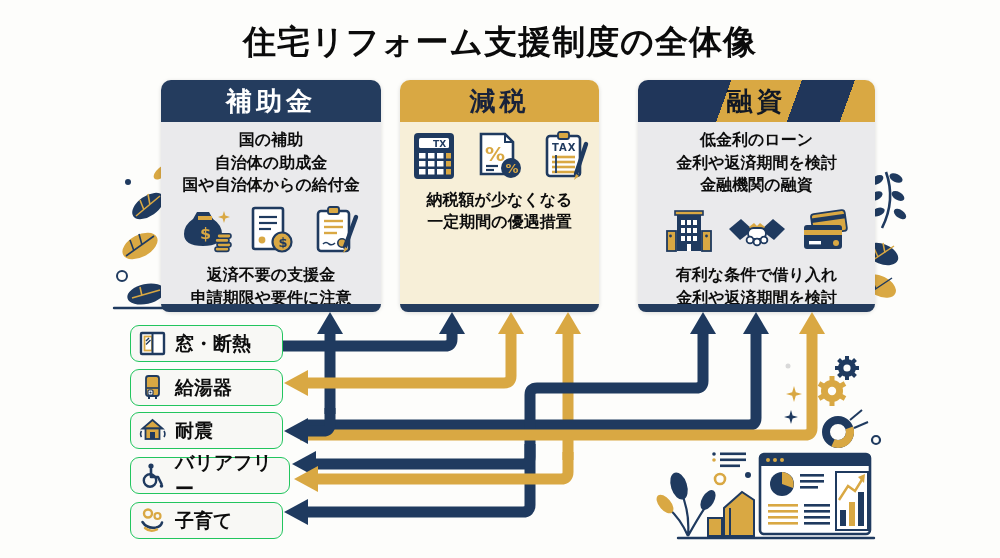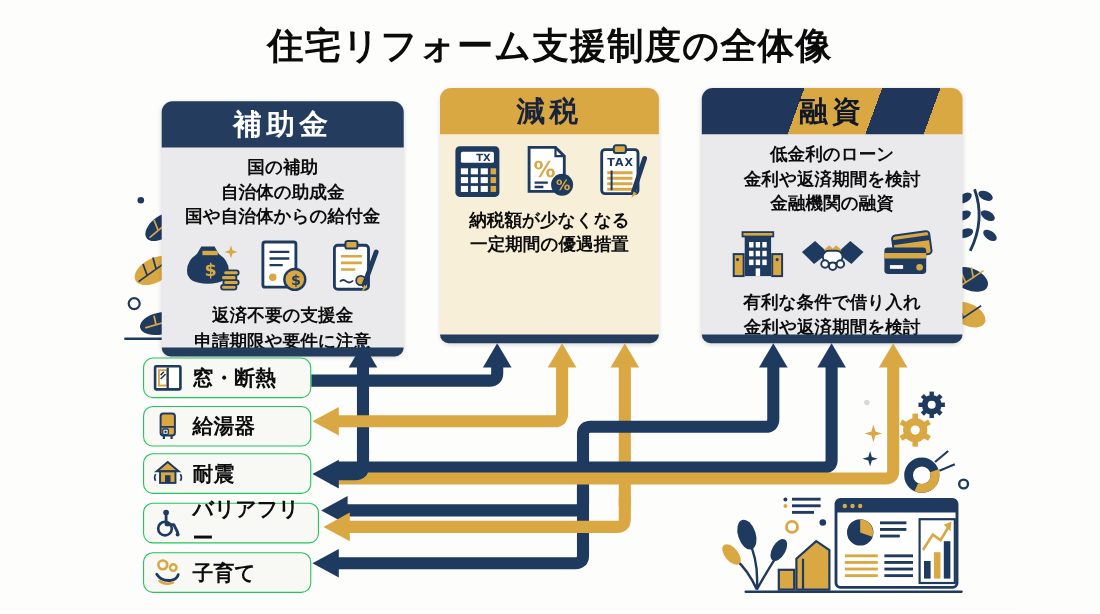--- a/index.html
+++ b/index.html
@@ -3,21 +3,21 @@
 <meta charset="utf-8">
 <style>
   html,body{margin:0;padding:0;background:#ffffff;}
   .stage{position:relative;width:1000px;height:558px;background:#FDFDFB;overflow:hidden;
          font-family:"DejaVu Sans","Liberation Sans",sans-serif;color:#0d0d0d;}
   .page-title{position:absolute;top:20px;left:0;width:100%;text-align:center;
               font-size:33px;font-weight:800;letter-spacing:1px;margin:0;color:#0b0b0b;}
   
   .card{position:absolute;top:80px;height:232px;background:#EAEAEC;border-radius:10px;z-index:2;
         box-shadow:0 1px 4px rgba(0,0,0,.14);}
-  .card.c1{left:147px;width:220px;margin-top:12px;}
+  .card.c1{left:161px;width:220px;}
   .card.c2{left:400px;width:199px;background:#F7EFD8;}
   .card.c3{left:638px;width:237px;}
   .card-h{height:42px;border-radius:10px 10px 0 0;display:flex;align-items:center;justify-content:center;
           font-size:26px;font-weight:800;letter-spacing:4px;}
   .h-navy{background:#243C5E;color:#ffffff;}
   .h-gold{background:#D9A843;color:#18223A;}
   .h-mix{background:linear-gradient(110deg,#20365A 0 37%,#D9A843 37% 65%,#20365A 65% 86%,#D9A843 86% 100%);
          color:#101826;}
   .feat{margin-top:7px;text-align:center;font-size:16px;font-weight:700;line-height:1.42;}
   .icons{display:flex;justify-content:center;align-items:center;gap:10px;height:62px;margin-top:3px;}

